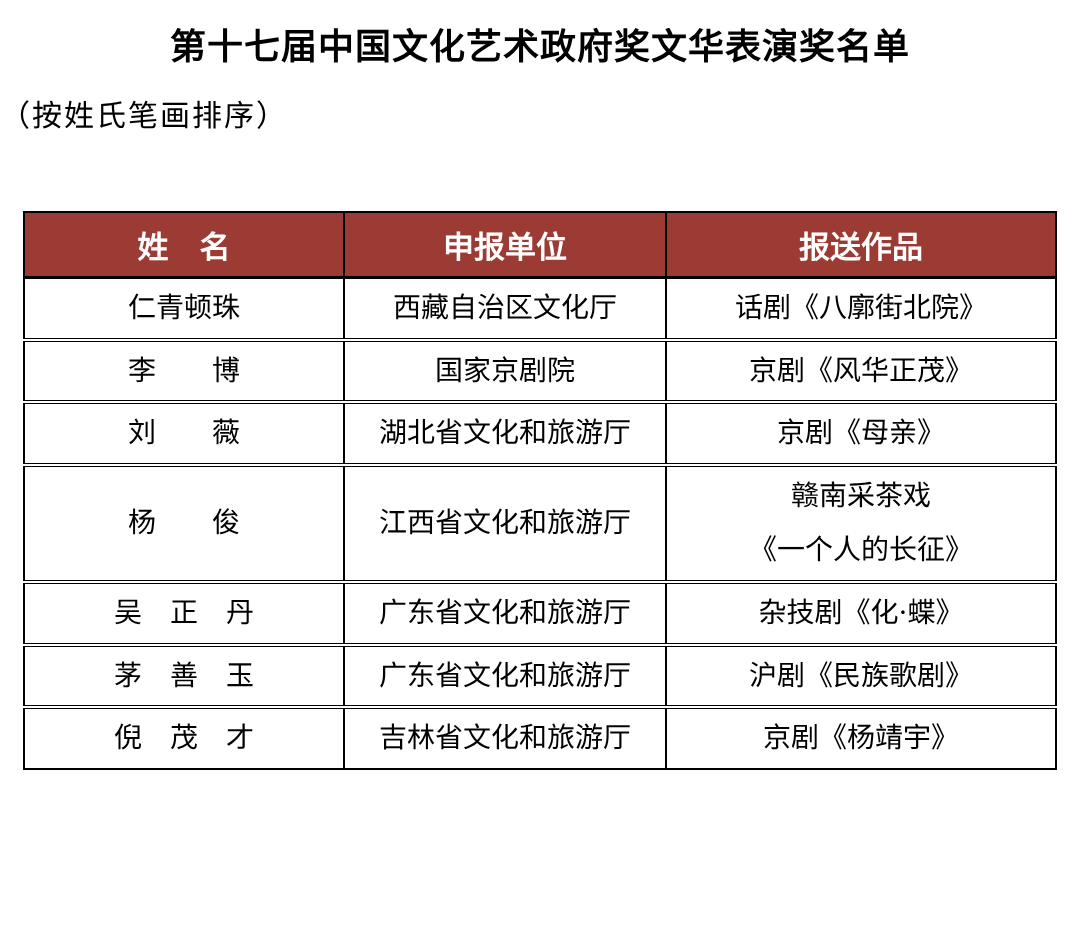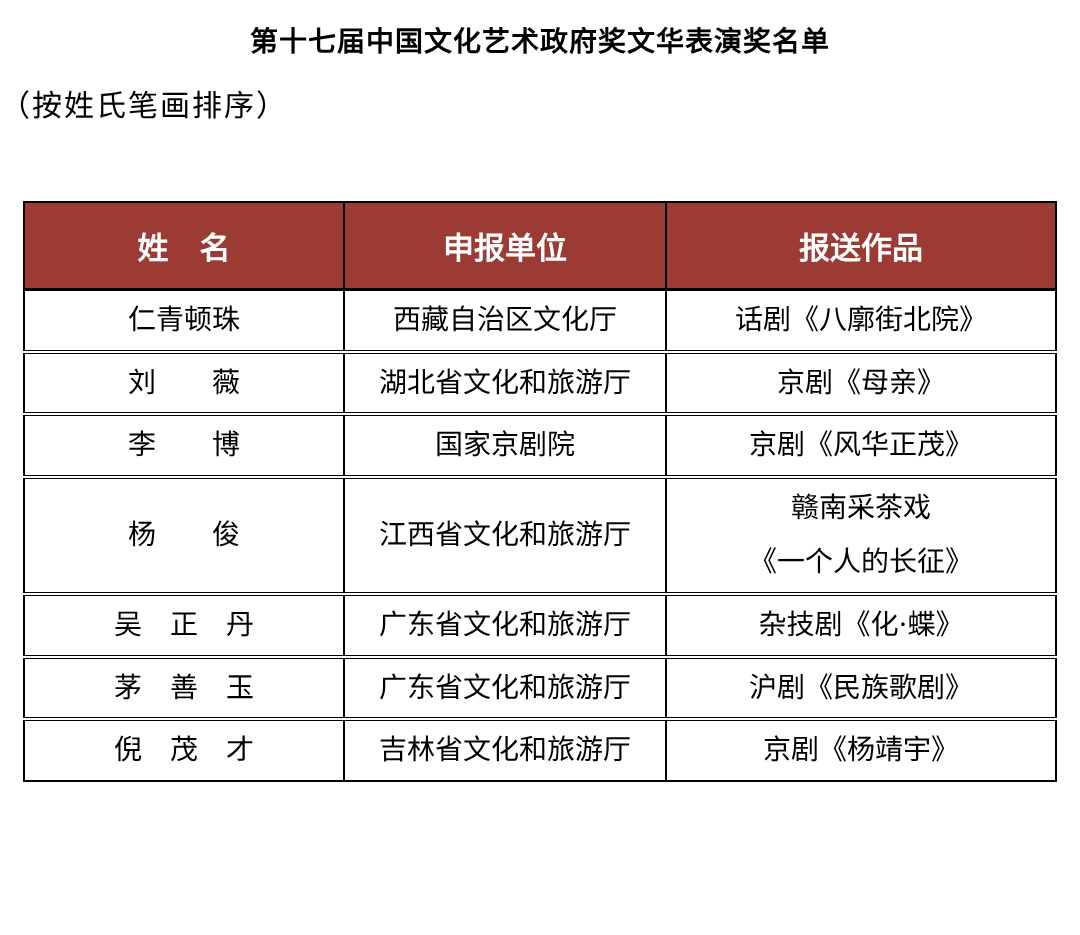--- a/index.html
+++ b/index.html
@@ -20,21 +20,21 @@
     background: var(--page-bg);
     color: var(--body-text);
     font-family: "DejaVu Serif", "Liberation Serif", serif;
     overflow: hidden;
   }
   .doc-title {
     margin: 24px 0 0 0;
     text-align: center;
     font-family: "DejaVu Sans", "Liberation Sans", sans-serif;
     font-weight: 700;
-    font-size: 28px;
+    font-size: 36px;
     line-height: 1.25;
     letter-spacing: 1px;
     color: var(--body-text);
   }
   .doc-subtitle {
     margin-top: 28px;
     font-size: 30px;
     line-height: 1.25;
     letter-spacing: 2px;
     color: var(--body-text);
@@ -48,21 +48,21 @@
   }
   table.awards col.c-name { width: 320px; }
   table.awards col.c-unit { width: 322px; }
   table.awards col.c-work { width: 390px; }
   table.awards th {
     background: var(--header-bg);
     color: var(--header-text);
     font-family: "DejaVu Sans", "Liberation Sans", sans-serif;
     font-weight: 700;
     font-size: 31px;
-    height: 88px;
+    height: 66px;
     text-align: center;
     vertical-align: middle;
     border: 2px solid var(--border-color);
     border-bottom: 3px solid var(--border-color);
     padding: 2px 8px;
   }
   table.awards td {
     height: 52px;
     font-size: 28px;
     line-height: 1.95;
@@ -102,28 +102,28 @@
         <th>报送作品</th>
       </tr>
     </thead>
     <tbody>
       <tr>
         <td class="cell-name">仁青顿珠</td>
         <td class="cell-unit">西藏自治区文化厅</td>
         <td class="cell-work">话剧《八廓街北院》</td>
       </tr>
       <tr>
+        <td class="cell-name">李　　博</td>
+        <td class="cell-unit">国家京剧院</td>
+        <td class="cell-work">京剧《风华正茂》</td>
+      </tr>
+      <tr>
         <td class="cell-name">刘　　薇</td>
         <td class="cell-unit">湖北省文化和旅游厅</td>
         <td class="cell-work">京剧《母亲》</td>
-      </tr>
-      <tr>
-        <td class="cell-name">李　　博</td>
-        <td class="cell-unit">国家京剧院</td>
-        <td class="cell-work">京剧《风华正茂》</td>
       </tr>
       <tr>
         <td class="cell-name">杨　　俊</td>
         <td class="cell-unit">江西省文化和旅游厅</td>
         <td class="cell-work">赣南采茶戏
 《一个人的长征》</td>
       </tr>
       <tr>
         <td class="cell-name">吴　正　丹</td>
         <td class="cell-unit">广东省文化和旅游厅</td>

